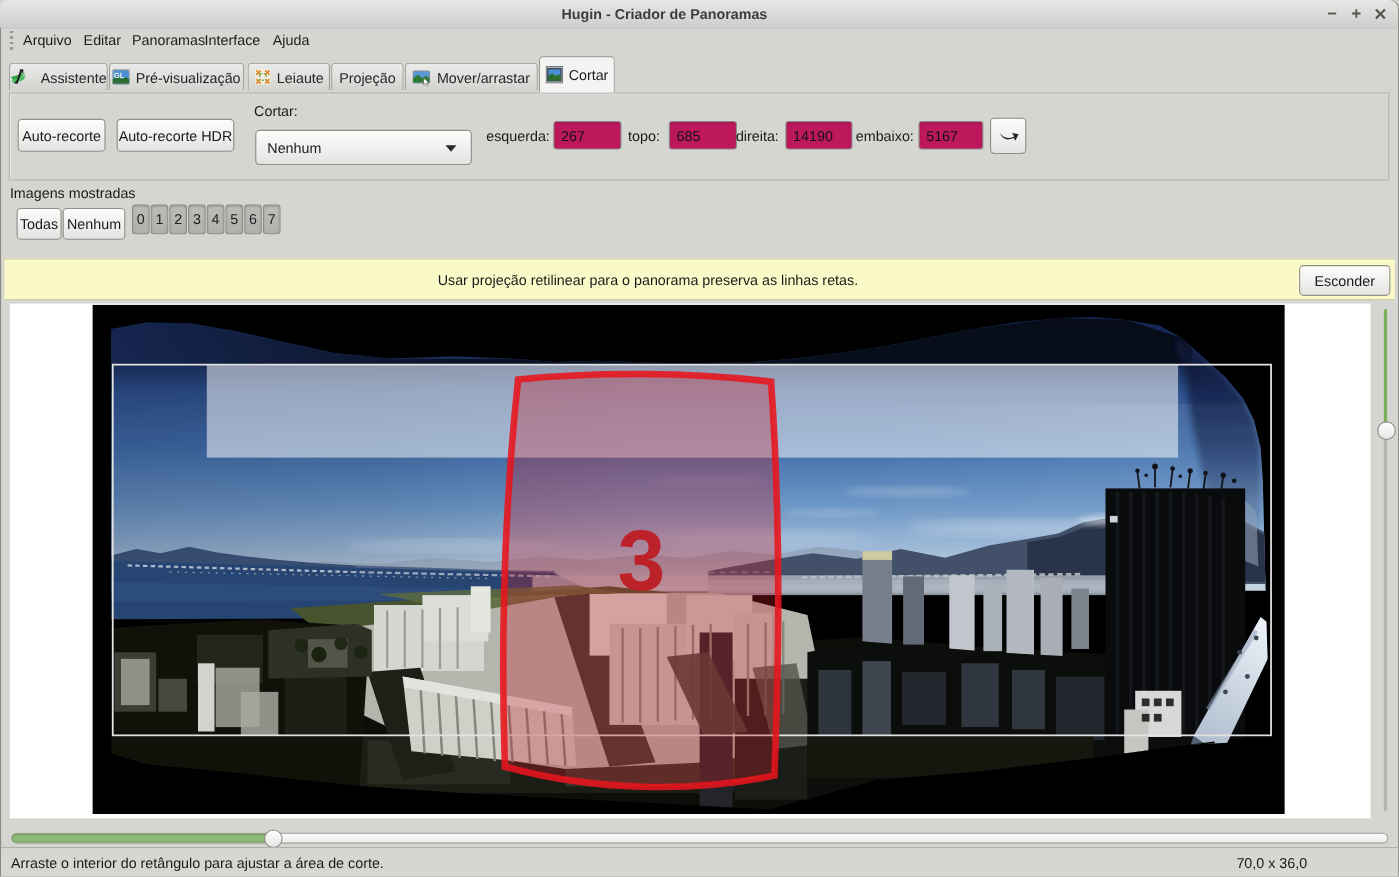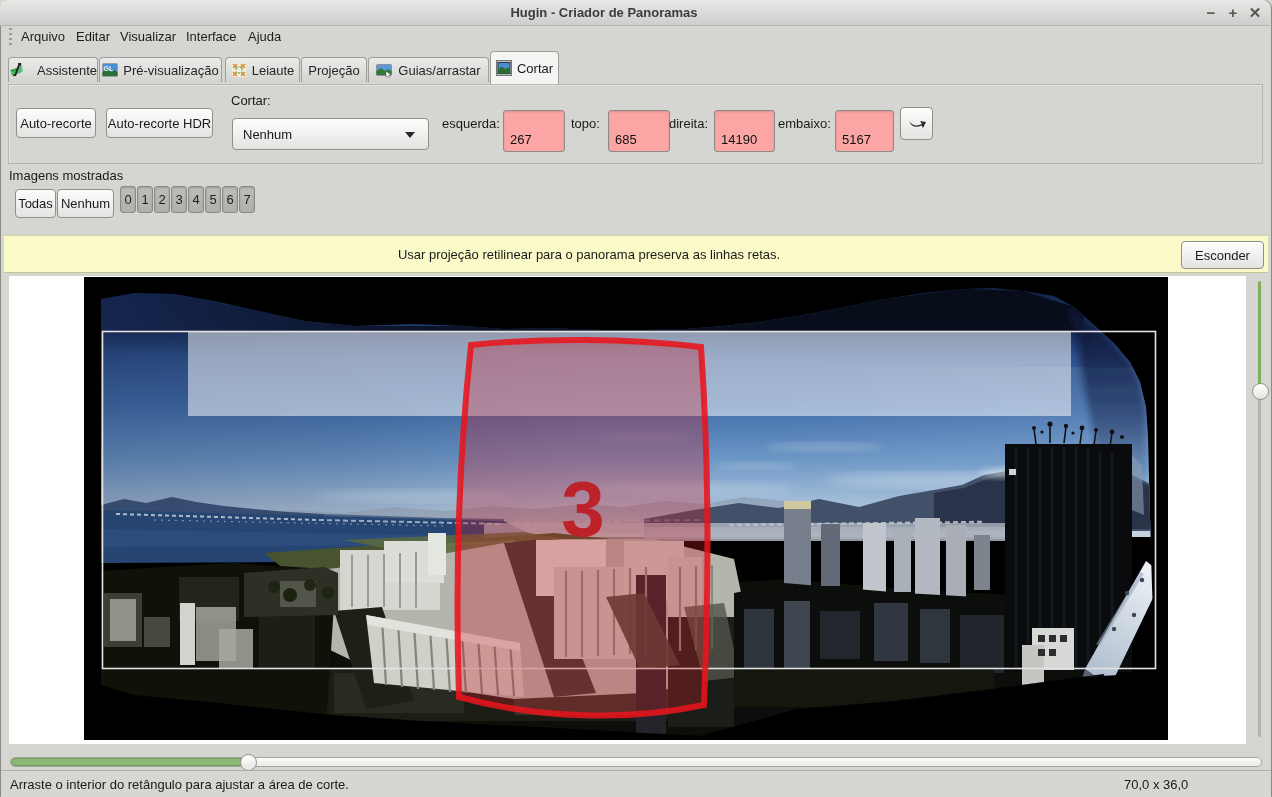--- a/index.html
+++ b/index.html
@@ -17,21 +17,21 @@
     background:repeating-linear-gradient(#9a9a97 0 2px,transparent 2px 5px);width:3px;}
   .tab{top:57px;height:24px;background:linear-gradient(#ebebe9,#d3d3d0);
     border:1px solid #9e9e9b;border-bottom:none;border-radius:4px 4px 0 0;
     color:#26262a;display:flex;align-items:center;justify-content:center;gap:5px;}
   .tabactive{top:51px;height:32px;background:#f4f4f3;border:1px solid #9e9e9b;border-bottom:none;
     border-radius:4px 4px 0 0;display:flex;align-items:center;justify-content:center;gap:5px;z-index:3;}
   #toolpanel{left:8px;top:84px;width:1253px;height:78px;border:1px solid #b5b5b2;
     background:#d5d5d2;box-shadow:inset 1px 1px 0 #e4e4e2;}
   .btn{background:linear-gradient(#fdfdfc,#e3e3e1);border:1px solid #918f8b;border-radius:4px;
     display:flex;align-items:center;justify-content:center;color:#1a1a1a;}
-  .inp{background:#fca5a5;border:1px solid #8c8c89;border-radius:3px;padding:16px 0 0 6px;
+  .inp{background:#be185d;border:1px solid #8c8c89;border-radius:3px;padding:0 0 0 6px;
     display:flex;align-items:center;color:#111;box-shadow:inset 0 1px 2px rgba(0,0,0,.12);}
   .lbl{color:#1a1a1a;}
   .ntog{background:linear-gradient(#bdbdba,#b0b0ad);border:1px solid #8a8a87;border-radius:3px;
     display:flex;align-items:center;justify-content:center;color:#222;box-shadow:inset 0 1px 2px rgba(0,0,0,.18);}
   #infobar{left:4px;top:235px;width:1264px;height:36px;background:#fafac9;
     border-top:1px solid #d2d2a2;border-bottom:1px solid #c2c294;}
   #panoarea{left:3px;top:273px;width:1266px;height:497px;background:#d5d5d2;}
   #panowhite{left:9px;top:276px;width:1237px;height:468px;background:#ffffff;}
   #statusbar{left:1px;top:770px;width:1270px;height:26px;background:#d6d6d3;border-top:1px solid #aeaeab;}
 </style></head>
@@ -39,21 +39,21 @@
 <div id="frame" class="abs"></div>
 <div id="titlebar" class="abs"></div>
 <div id="title" class="abs">Hugin - Criador de Panoramas</div>
 <div class="abs wbtn" style="left:1203px;">−</div>
 <div class="abs wbtn" style="left:1225px;">+</div>
 <div class="abs wbtn" style="left:1247px;">✕</div>
 <div id="menubar" class="abs">
   <div id="grip" class="abs"></div>
   <div class="abs menuitem" style="left:20px;">Arquivo</div>
   <div class="abs menuitem" style="left:75px;">Editar</div>
-  <div class="abs menuitem" style="left:119px;">Visualizar</div>
+  <div class="abs menuitem" style="left:119px;">Panoramas</div>
   <div class="abs menuitem" style="left:185px;">Interface</div>
   <div class="abs menuitem" style="left:247px;">Ajuda</div>
 </div>
 
 <div class="abs tab" style="left:8px;width:88px;gap:12px;">
     <svg width="16" height="16" viewBox="0 0 16 16">
       <path d="M1 8 L8 6 L14 4 L9 9 L3 11 z" fill="#35a54a"></path>
       <path d="M2 11 q6 -2 12 -5 l-1 4 q-5 3 -11 3 z" fill="#4cbf62"></path>
       <path d="M10.5 1.5 L6 14" stroke="#1f1f1f" stroke-width="1.8"></path>
       <rect x="9" y="1" width="3.2" height="3.2" fill="#2a2a2a"></rect>
@@ -84,21 +84,21 @@
   </div>
 <div class="abs tab" style="left:301px;width:64px;">
     <span>Projeção</span>
   </div>
 <div class="abs tab" style="left:368px;width:119px;">
     <svg width="17" height="16" viewBox="0 0 17 16">
       <rect x="0.5" y="2.5" width="15" height="11" rx="1" fill="#5a98d8" stroke="#8a9096"></rect>
       <path d="M0.5 9 L5 6 L9 9 L12 7 L15.5 9 L15.5 13 L0.5 13 z" fill="#2f7a35"></path>
       <path d="M10 9 L15 13 L12.7 13.4 L14 15.8 L12.4 16 L11.3 13.8 L10 15z" fill="#fff" stroke="#444" stroke-width="0.5"></path>
     </svg>
-    <span>Guias/arrastar</span>
+    <span>Mover/arrastar</span>
   </div>
 <div class="abs tabactive" style="left:490px;width:67px;">
     <svg width="16" height="16" viewBox="0 0 16 16">
       <rect x="0.5" y="0.5" width="15" height="15" fill="#b8bec4" stroke="#70767c"></rect>
       <rect x="2" y="2.5" width="12" height="11" fill="#4a8fd4" stroke="#30363c"></rect>
       <path d="M2 9 L6 6.5 L9 9 L11.5 7.5 L14 9 L14 13.5 L2 13.5z" fill="#2c6e31"></path>
     </svg>
     <span>Cortar</span>
   </div>
 <div id="toolpanel" class="abs"></div>

